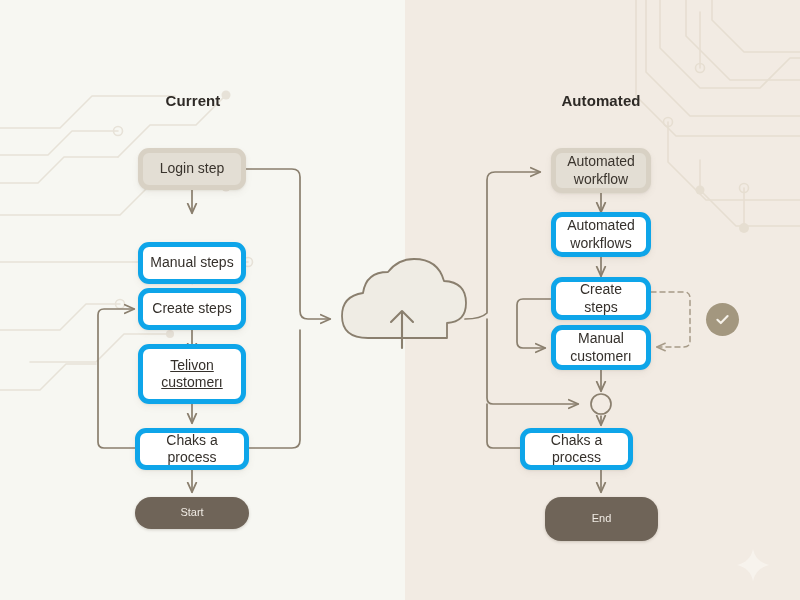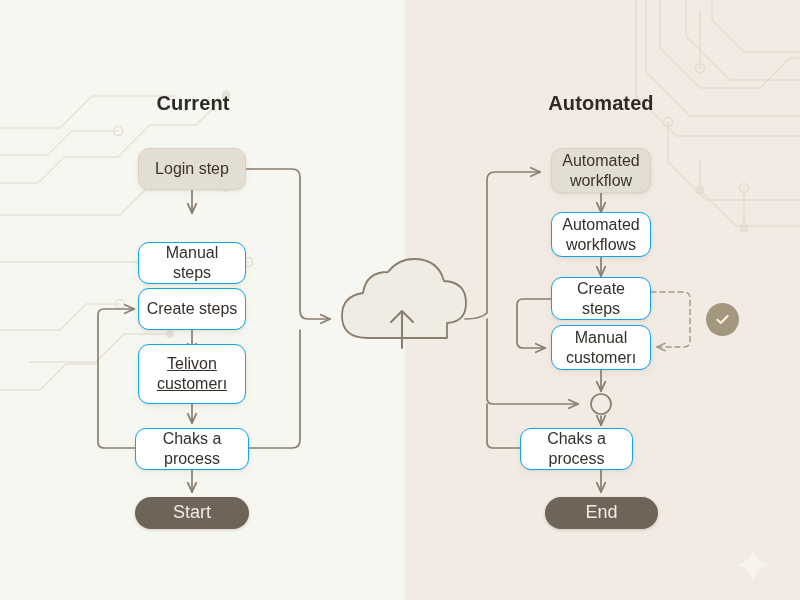--- a/index.html
+++ b/index.html
@@ -21,56 +21,56 @@
 
   #bg-circuits, #edges {
     position: absolute; left: 0; top: 0;
     width: 800px; height: 600px;
     pointer-events: none;
   }
 
   .col-title {
     position: absolute;
     text-align: center;
-    font-size: 20px;
+    font-size: 15px;
     font-weight: bold;
     color: #2e2a26;
     letter-spacing: .1px;
     white-space: nowrap;
   }
   #title-current   { left: 103px; top: 92px; width: 180px; }
   #title-automated { left: 511px; top: 92px; width: 180px; }
 
   .node {
     position: absolute;
     box-sizing: border-box;
     display: flex;
     align-items: center;
     justify-content: center;
     text-align: center;
     border-radius: 11px;
-    font-size: 16px;
+    font-size: 14px;
     line-height: 1.22;
     color: #35302b;
     padding: 0 6px;
-    border: 1px solid #0ea5e9;
+    border: 5px solid #0ea5e9;
     background: #ffffff;
     box-shadow: 0 1px 2px rgba(120,105,85,.10), 0 3px 7px rgba(120,105,85,.07);
   }
   .node.accent {
     background: #e3ded4;
     border-color: #d8d1c4;
     color: #3a342d;
   }
   .node.terminal {
     background: #6f6458;
     border: none;
     border-radius: 16px;
     color: #f0ebe4;
-    font-size: 18px;
+    font-size: 11px;
     box-shadow: 0 1px 3px rgba(90,78,62,.25);
   }
 
   #badge-check {
     position: absolute;
     left: 706px; top: 303px;
     width: 33px; height: 33px;
     border-radius: 50%;
     background: #a3977f;
     display: flex; align-items: center; justify-content: center;
@@ -208,21 +208,21 @@
   <div class="node terminal" style="left:135px; top:497px; width:114px; height:32px;">Start</div>
 
   <div class="node accent" style="left:551px; top:148px; width:100px; height:45px; white-space:pre-line;">Automated
 workflow</div>
   <div class="node" style="left:551px; top:212px; width:100px; height:45px; white-space:pre-line;">Automated
 workflows</div>
   <div class="node" style="left:551px; top:277px; width:100px; height:43px;">Create steps</div>
   <div class="node" style="left:551px; top:325px; width:100px; height:45px; white-space:pre-line;">Manual
 customerı</div>
   <div class="node" style="left:520px; top:428px; width:113px; height:42px;">Chaks a process</div>
-  <div class="node terminal" style="left:545px; top:497px; width:113px; height:32px;">End</div>
+  <div class="node terminal" style="left:545px; top:497px; width:113px; height:44px;">End</div>
 
   <div id="badge-check">
     <svg width="19" height="19" viewBox="0 0 19 19">
       <path d="M4.4 9.8 L7.8 13.1 L14.6 6.1" fill="none" stroke="#f6f2ea" stroke-width="2.1" stroke-linecap="round" stroke-linejoin="round"></path>
     </svg>
   </div>
 
   <svg id="sparkle" viewBox="0 0 34 34">
     <path d="M17 1 Q19.4 13.6 33 17 Q19.4 20.4 17 33 Q14.6 20.4 1 17 Q14.6 13.6 17 1 Z" fill="#fdfbf7"></path>
   </svg>

